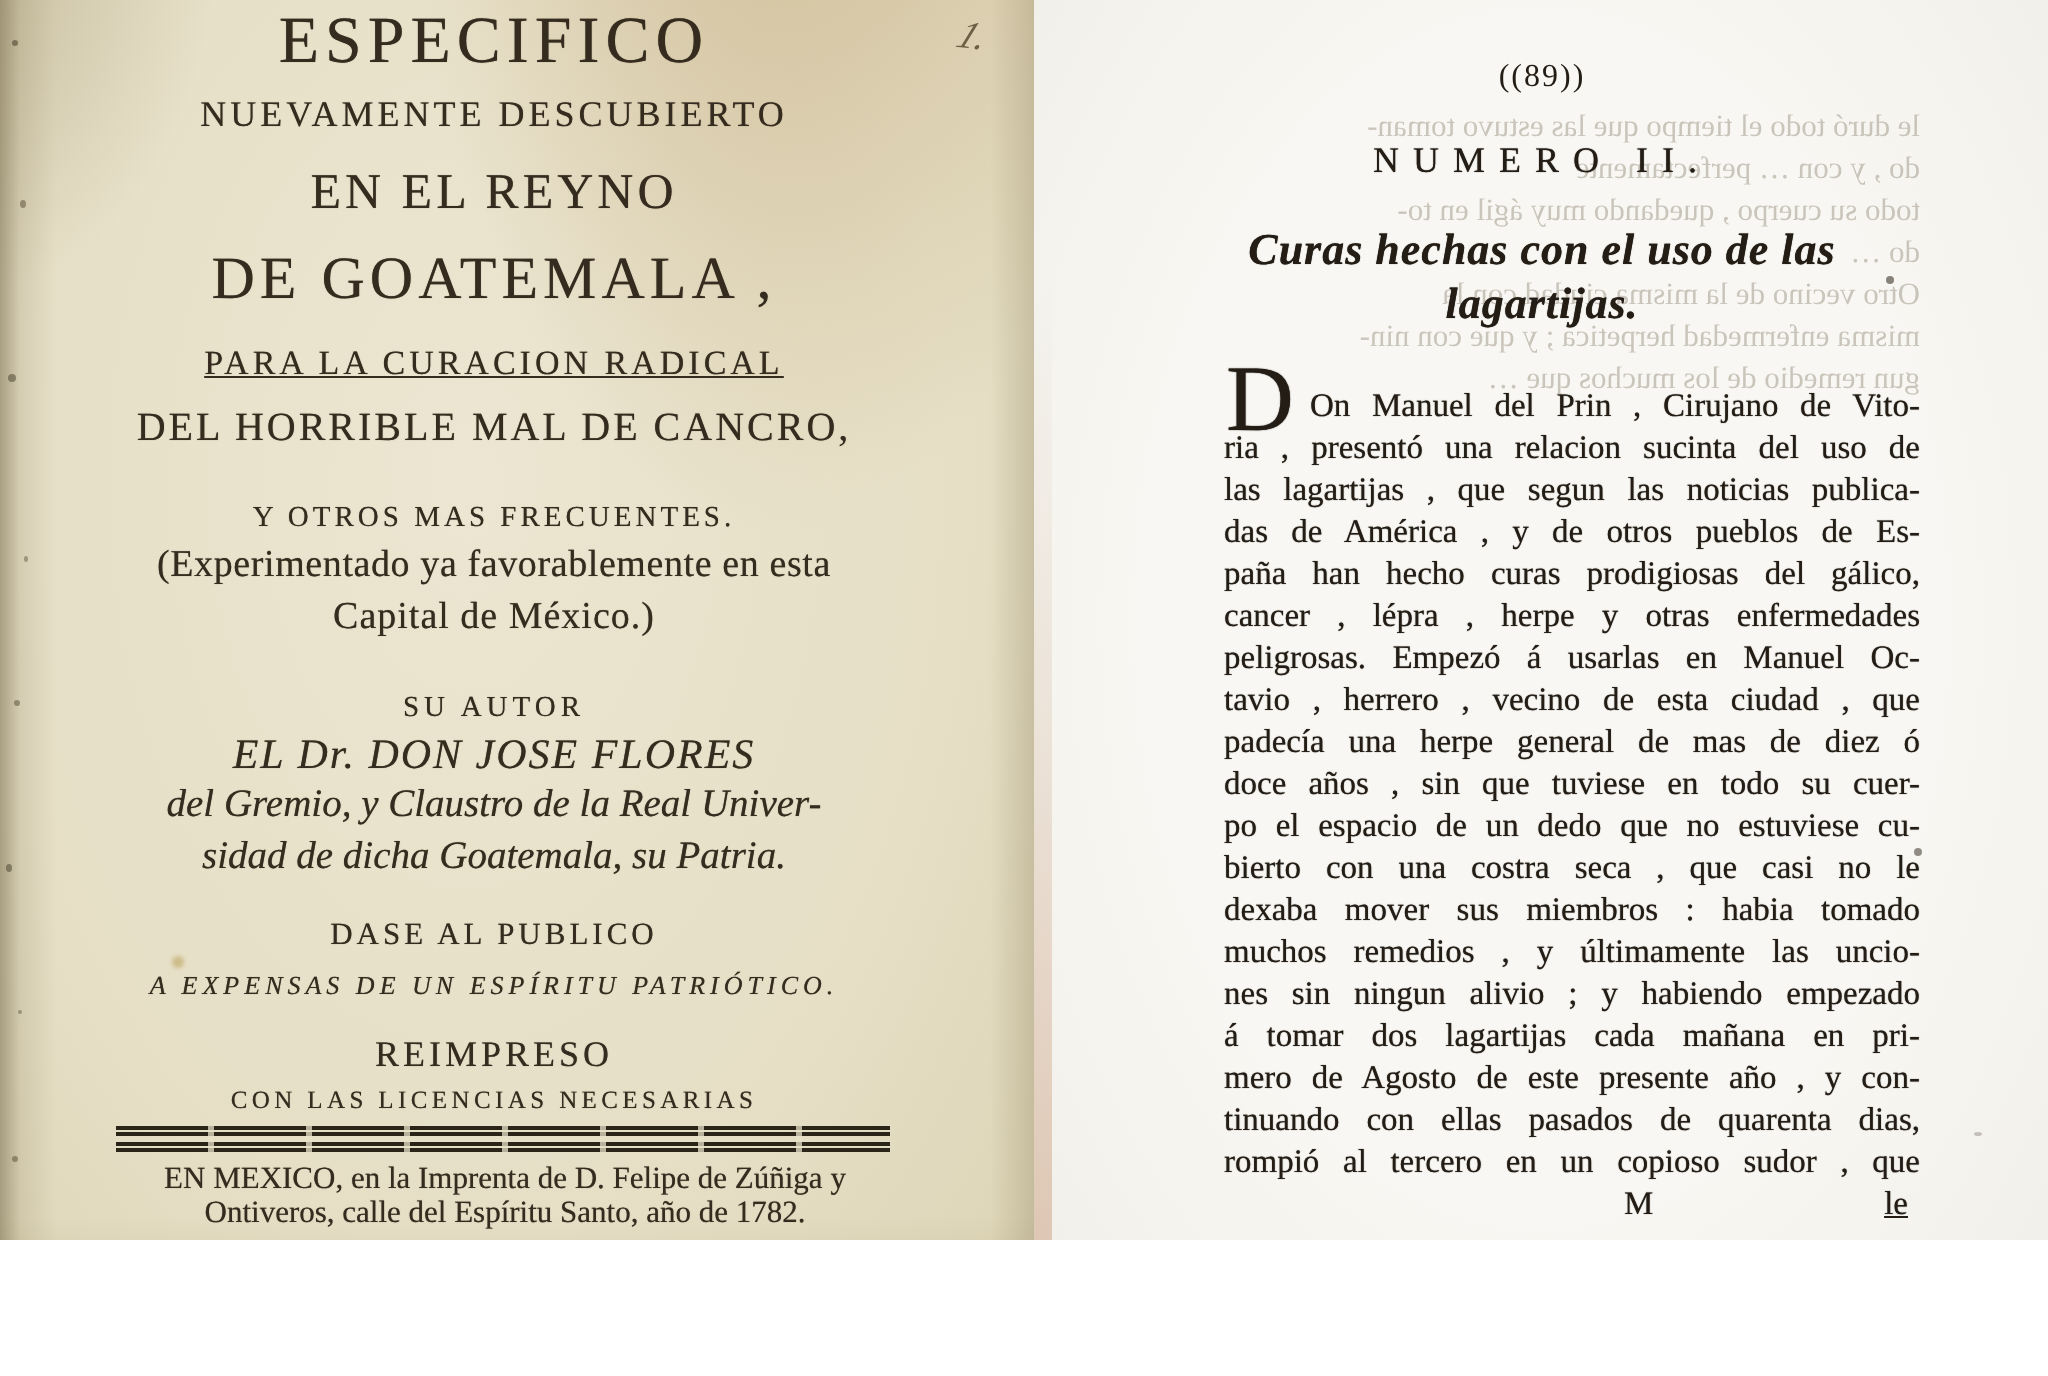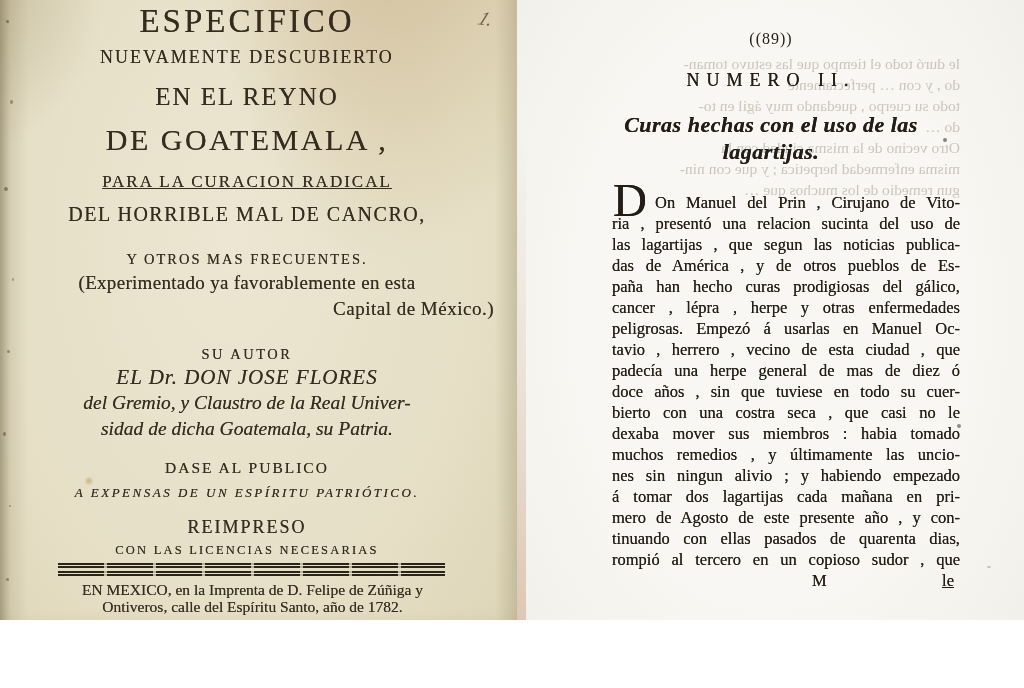--- a/index.html
+++ b/index.html
@@ -33,21 +33,21 @@
     color:var(--ink-left);text-shadow:0 0 .4px rgba(53,43,30,.7);
   }
   .l-t1 {top:3px;  font-size:33px;letter-spacing:3px;}
   .l-t2 {top:47px; font-size:18px;letter-spacing:2px;}
   .l-t3 {top:83px; font-size:25px;letter-spacing:2px;}
   .l-t4 {top:123px;font-size:30px;letter-spacing:2.5px;}
   .l-t5 {top:172px;font-size:17px;letter-spacing:2px;text-decoration:underline;}
   .l-t6 {top:203px;font-size:20px;letter-spacing:1.5px;}
   .l-t7 {top:251px;font-size:14.5px;letter-spacing:2px;}
   .l-t8 {top:272px;font-size:19px;letter-spacing:.3px;}
-  .l-t9 {top:298px;font-size:19px;letter-spacing:.5px;text-align:right;}
+  .l-t9 {top:298px;font-size:19px;letter-spacing:.5px;}
   .l-t10{top:346px;font-size:14.5px;letter-spacing:2.5px;}
   .l-t11{top:365px;font-size:21px;letter-spacing:1px;font-style:italic;text-align:center;}
   .l-t12{top:392px;font-size:19.5px;font-style:italic;}
   .l-t13{top:418px;font-size:19.5px;font-style:italic;}
   .l-t14{top:459px;font-size:15.5px;letter-spacing:2px;}
   .l-t15{top:485px;font-size:13px;letter-spacing:2.5px;font-style:italic;}
   .l-t16{top:517px;font-size:18px;letter-spacing:2px;}
   .l-t17{top:543px;font-size:12.5px;letter-spacing:2.2px;}
   .l-imp1{top:581px;font-size:15.5px;width:505px;}
   .l-imp2{top:598px;font-size:15.5px;width:505px;}
@@ -185,20 +185,21 @@
 
       <div class="body-line">ria , presentó una relacion sucinta del uso de</div>
           <div class="body-line">las lagartijas , que segun las noticias publica-</div>
           <div class="body-line">das de América , y de otros pueblos de Es-</div>
           <div class="body-line">paña han hecho curas prodigiosas del gálico,</div>
           <div class="body-line">cancer , lépra , herpe y otras enfermedades</div>
           <div class="body-line">peligrosas. Empezó á usarlas en Manuel Oc-</div>
           <div class="body-line">tavio , herrero , vecino de esta ciudad , que</div>
           <div class="body-line">padecía una herpe general de mas de diez ó</div>
           <div class="body-line">doce años , sin que tuviese en todo su cuer-</div>
+          <div class="body-line">po el espacio de un dedo que no estuviese cu-</div>
           <div class="body-line">bierto con una costra seca , que casi no le</div>
           <div class="body-line">dexaba mover sus miembros : habia tomado</div>
           <div class="body-line">muchos remedios , y últimamente las uncio-</div>
           <div class="body-line">nes sin ningun alivio ; y habiendo empezado</div>
           <div class="body-line">á tomar dos lagartijas cada mañana en pri-</div>
           <div class="body-line">mero de Agosto de este presente año , y con-</div>
           <div class="body-line">tinuando con ellas pasados de quarenta dias,</div>
           <div class="body-line">rompió al tercero en un copioso sudor , que</div>
         </div>
       <div class="sig-row">

